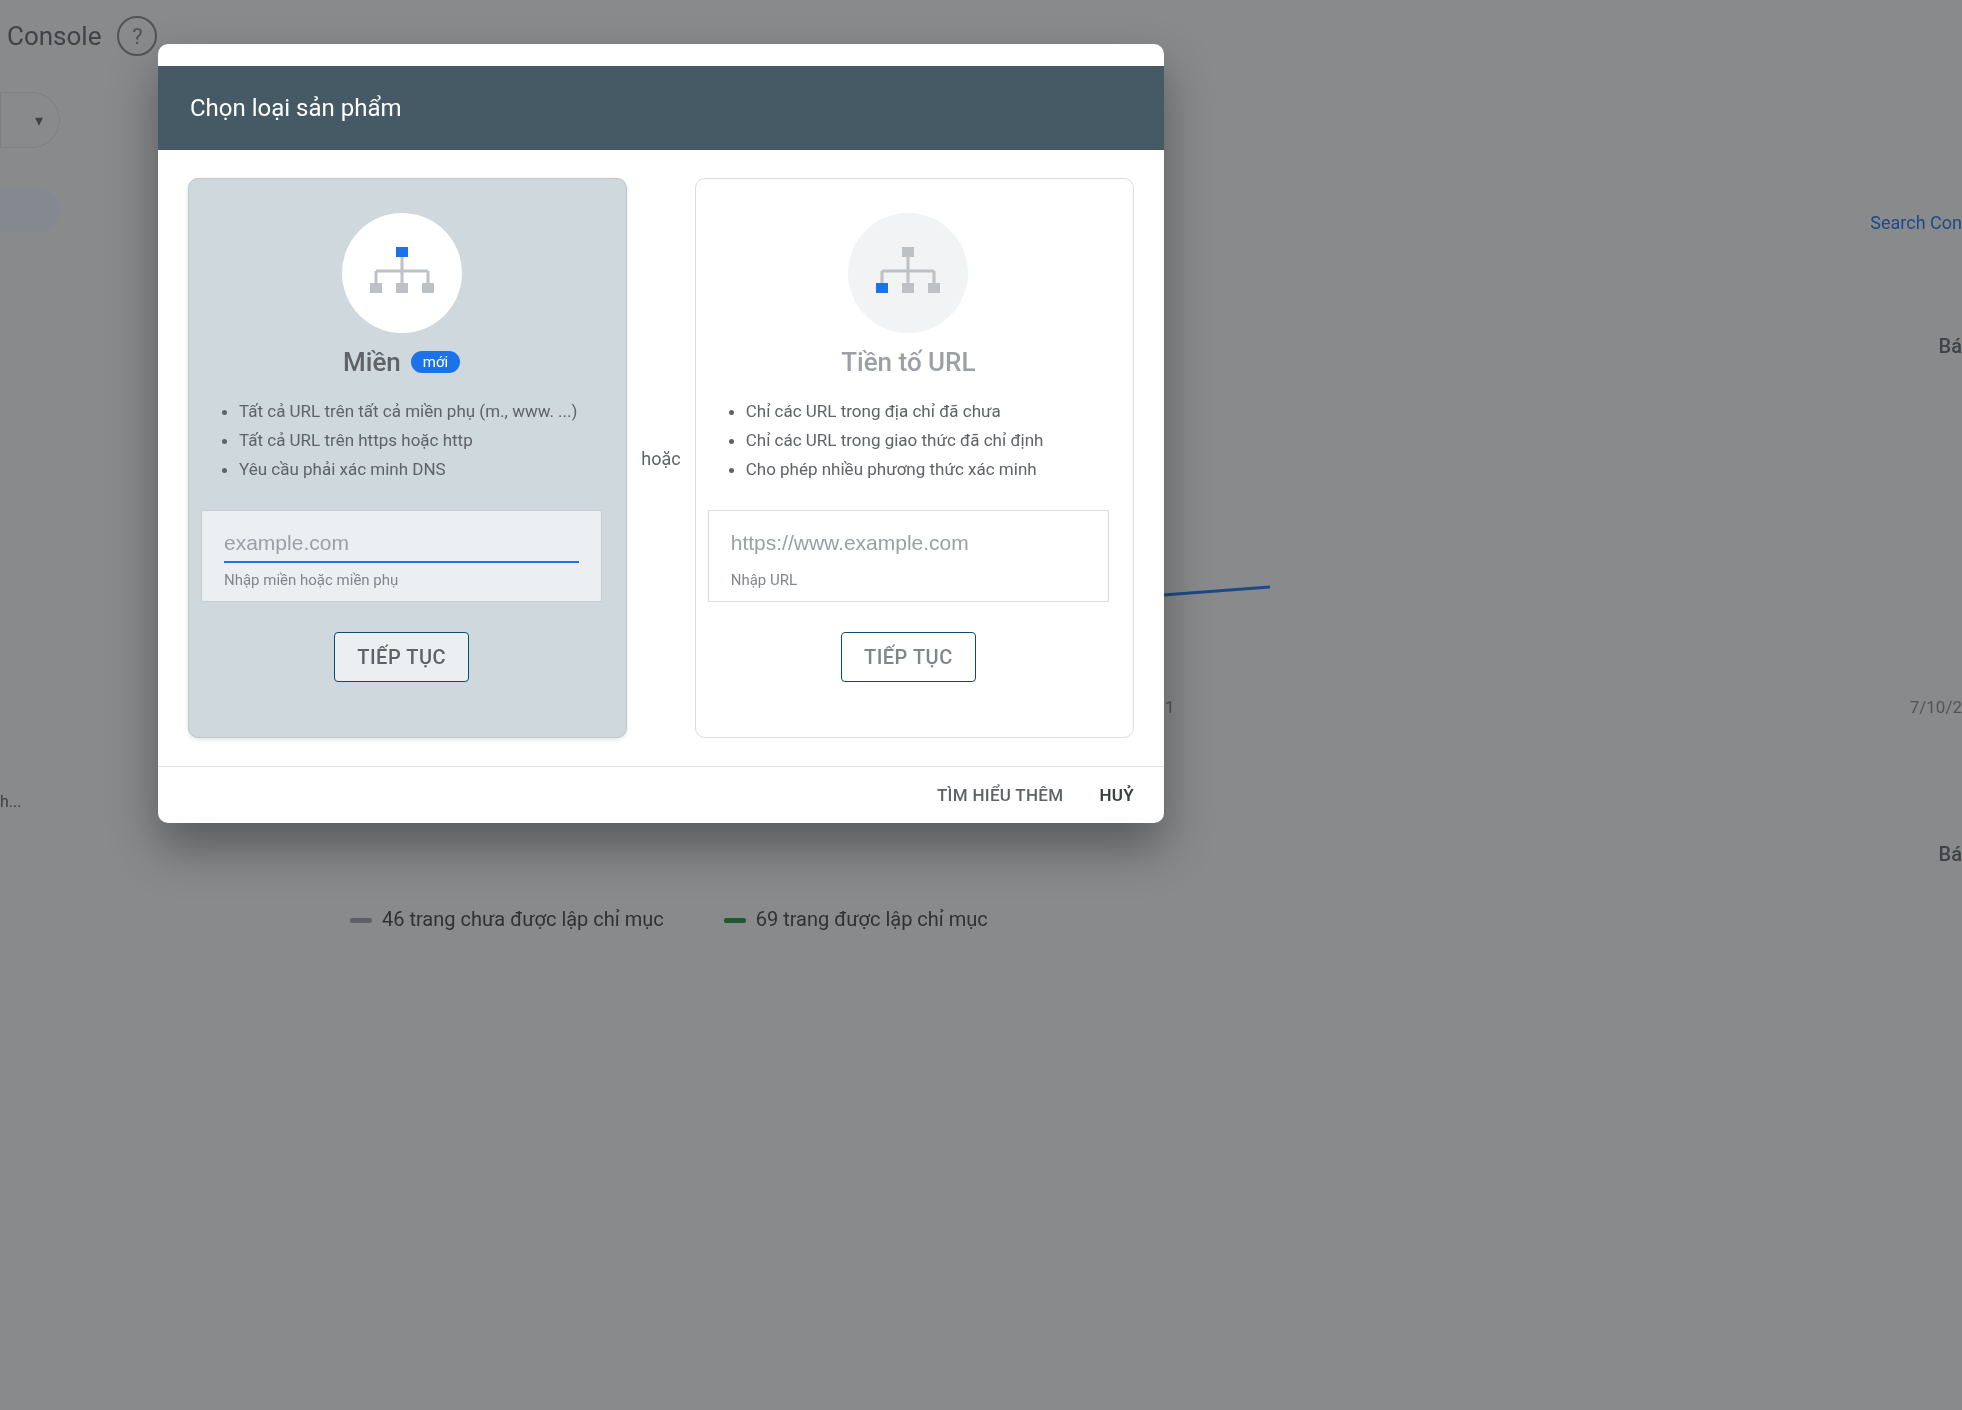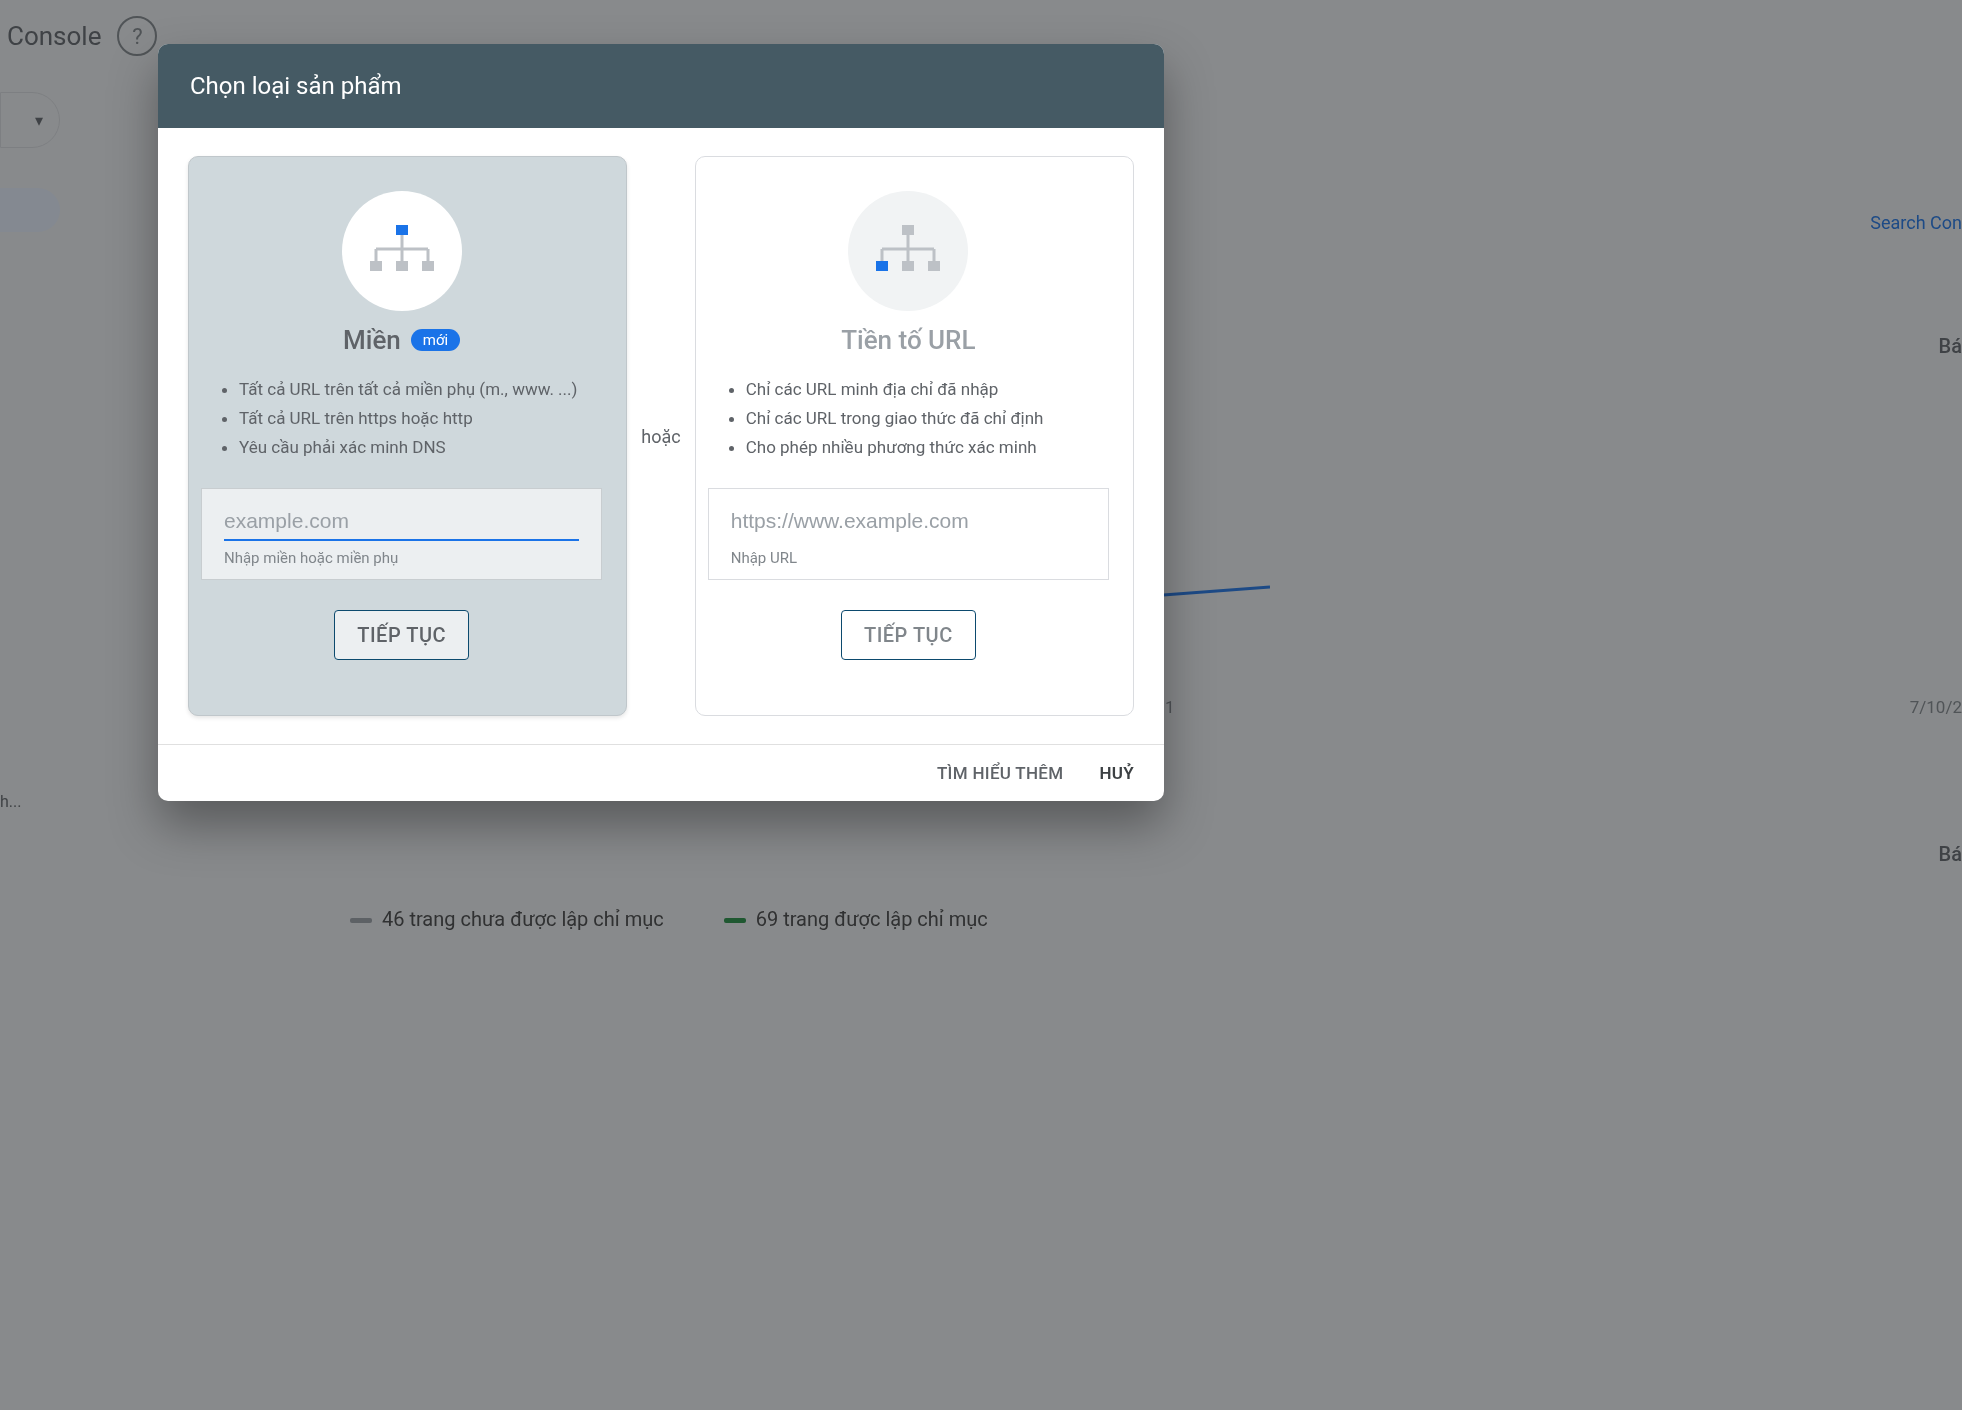--- a/index.html
+++ b/index.html
@@ -87,20 +87,21 @@
     box-shadow: 0 24px 48px rgba(0,0,0,0.35);
     overflow: hidden;
     display: flex; flex-direction: column;
   }
   .modal-header {
     background: #455a64;
     color: #fff;
     padding: 28px 32px;
     font-size: 24px;
     font-weight: 400;
+    margin-top: 22px;
   }
   .modal-body {
     padding: 28px 30px 28px 30px;
     display: flex;
     align-items: center;
     gap: 14px;
   }
   .or-text { font-size: 18px; color: #5f6368; }
 
   .card {
@@ -269,21 +270,21 @@
           <line x1="62" y1="26" x2="62" y2="38" stroke="#bdc1c6" stroke-width="3"></line>
           <rect x="4" y="38" width="12" height="10" fill="#1a73e8"></rect>
           <rect x="30" y="38" width="12" height="10" fill="#bdc1c6"></rect>
           <rect x="56" y="38" width="12" height="10" fill="#bdc1c6"></rect>
         </svg>
       </div>
       <div class="card-title-row">
         <span class="card-title">Tiền tố URL</span>
       </div>
       <ul>
-        <li>Chỉ các URL minh địa chỉ đã nhập</li>
+        <li>Chỉ các URL trong địa chỉ đã chưa</li>
         <li>Chỉ các URL trong giao thức đã chỉ định</li>
         <li>Cho phép nhiều phương thức xác minh</li>
       </ul>
       <div class="input-wrap">
         <input type="text" placeholder="https://www.example.com" style="">
         <div class="input-hint">Nhập URL</div>
       </div>
       <button class="continue-btn">TIẾP TỤC</button>
     </div>
 

